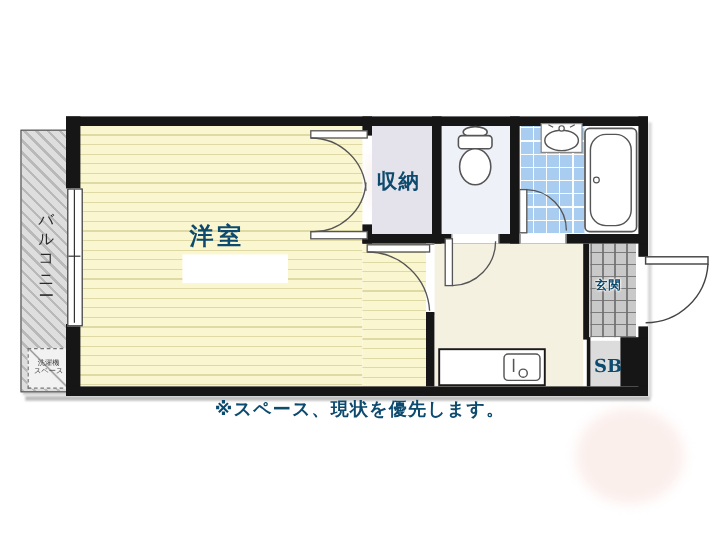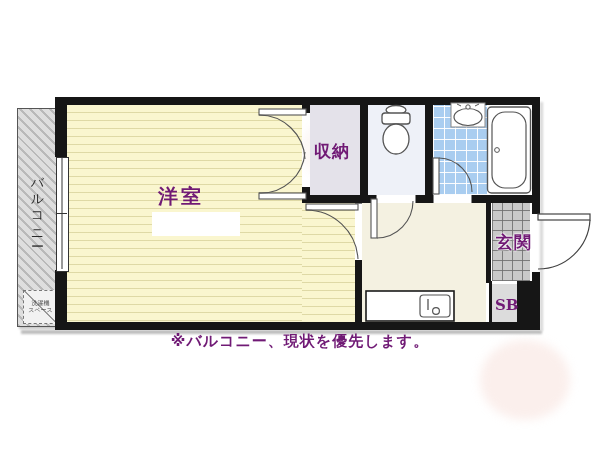--- a/index.html
+++ b/index.html
@@ -1,21 +1,21 @@
 <!DOCTYPE html>
 <html><head>
 <meta charset="utf-8">
 <style>
   html,body{margin:0;padding:0;background:#fff;}
   .stage{position:relative;width:600px;height:450px;background:#ffffff;overflow:hidden;
          font-family:"DejaVu Sans","Liberation Sans",sans-serif;}
   .abs{position:absolute;}
   .wall{position:absolute;background:#161616;}
   .room{position:absolute;}
-  .label{position:absolute;color:#701a75;font-weight:bold;white-space:nowrap;}
+  .label{position:absolute;color:#0c4a6e;font-weight:bold;white-space:nowrap;}
   .floor-yellow{background:#faf6cf;
     background-image:repeating-linear-gradient(180deg, rgba(0,0,0,0) 0px, rgba(0,0,0,0) 7px, rgba(160,150,70,0.30) 7px, rgba(160,150,70,0.30) 8px);}
   .floor-kitchen{background:#f4f1e1;}
   .floor-closet{background:#e4e2ea;}
   .floor-toilet{background:#eef1f8;}
   .tile-blue{background:#a9cdf0;
     background-image:
       repeating-linear-gradient(0deg, rgba(255,255,255,0.95) 0 1px, rgba(0,0,0,0) 1px 11px),
       repeating-linear-gradient(90deg, rgba(255,255,255,0.95) 0 1px, rgba(0,0,0,0) 1px 11px);}
   .tile-gray{background:#c9c9c9;
@@ -144,18 +144,18 @@
       <rect x="420" y="295" width="30" height="22" rx="3.5" fill="#fff" stroke="#555" stroke-width="1.2"></rect>
       <line x1="428" y1="299" x2="428" y2="310" stroke="#555" stroke-width="1.3"></line>
       <circle cx="436" cy="311" r="3.4" fill="#fff" stroke="#555" stroke-width="1.2"></circle>
     </g>
   </svg>
 
   <div class="abs" style="left:152px;top:212px;width:88px;height:24px;background:#ffffff;"></div>
 
   <div class="label" style="left:158px;top:183px;font-size:20px;letter-spacing:3px;">洋室</div>
   <div class="label" style="left:314px;top:140px;font-size:17px;letter-spacing:1px;">収納</div>
-  <div class="label" style="left:496px;top:231px;font-size:17px;letter-spacing:1px;text-shadow:0 0 2px #fff,0 0 2px #fff,0 0 2px #fff;">玄関</div>
+  <div class="label" style="left:496px;top:231px;font-size:10px;letter-spacing:1px;text-shadow:0 0 2px #fff,0 0 2px #fff,0 0 2px #fff;">玄関</div>
   <div class="label" style="left:495px;top:296px;font-size:15px;font-family:'DejaVu Serif','Liberation Serif',serif;">SB</div>
 
-  <div class="label" style="left:0px;top:332px;width:600px;text-align:center;font-size:15px;letter-spacing:1px;">※バルコニー、現状を優先します。</div>
+  <div class="label" style="left:0px;top:332px;width:600px;text-align:center;font-size:15px;letter-spacing:1px;">※スペース、現状を優先します。</div>
 
 </div>
 
 </body></html>

